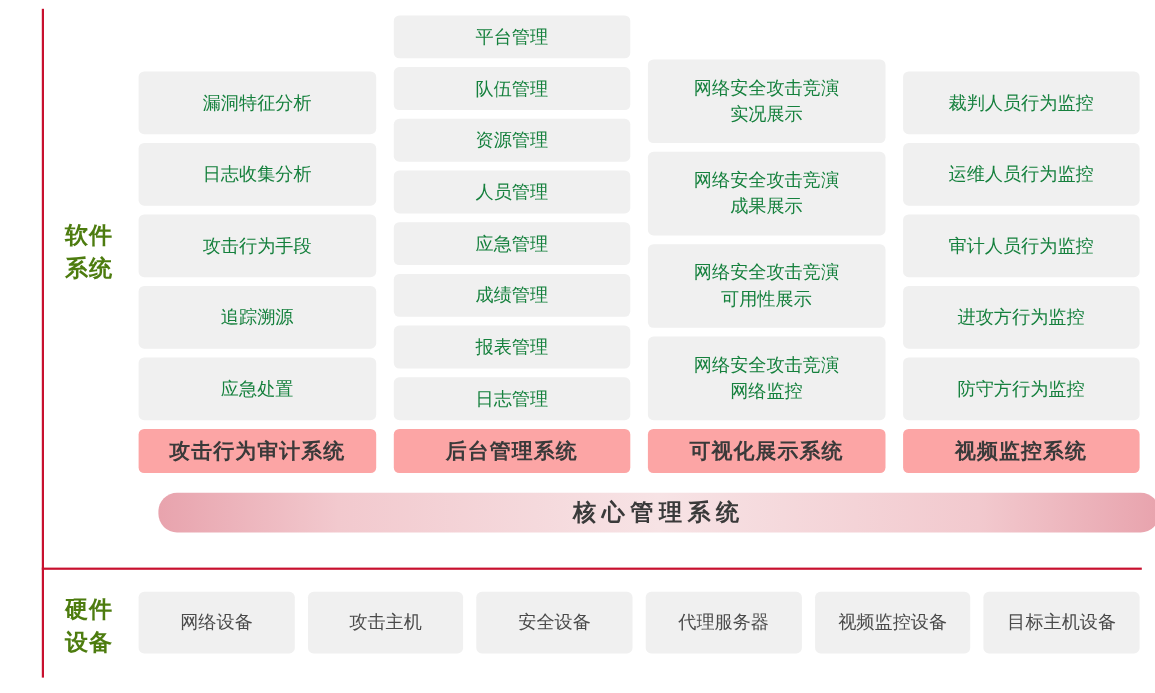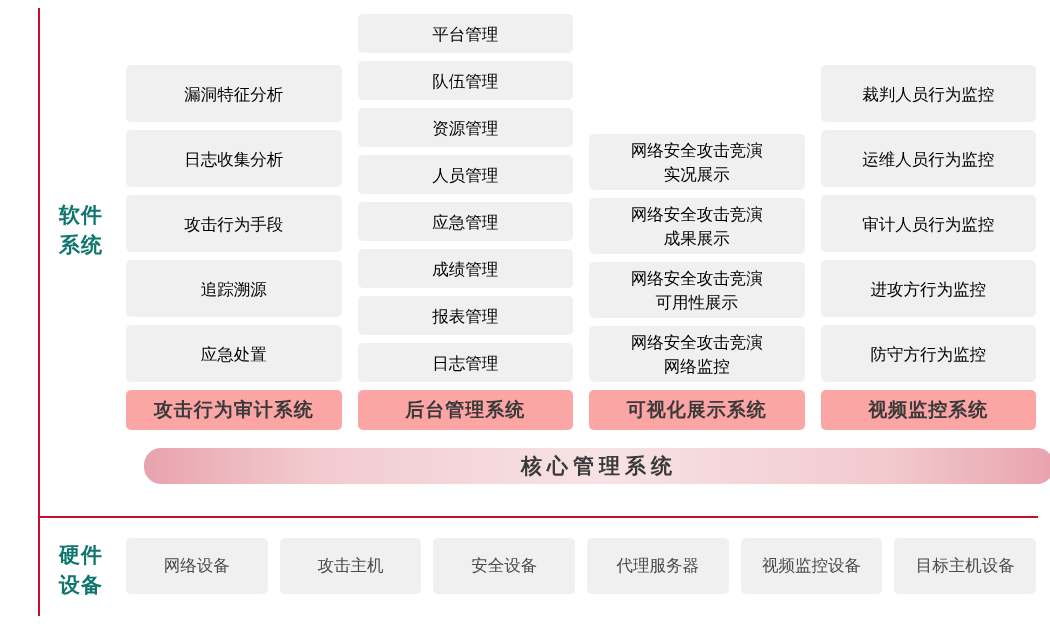--- a/index.html
+++ b/index.html
@@ -37,21 +37,21 @@
     position: absolute;
     left: 38px;
     top: 516px;
     width: 1000px;
     height: 2px;
     background: #c8102e;
   }
 
   .section-label {
     position: absolute;
-    color: #0f766e;
+    color: #4d7c0f;
     font-weight: bold;
     font-size: 21px;
     line-height: 30px;
     text-align: center;
     letter-spacing: 1px;
   }
   .section-label.software {
     left: 48px;
     top: 200px;
     width: 66px;
@@ -81,34 +81,34 @@
     display: flex;
     flex-direction: column;
     justify-content: flex-start;
     gap: 8px;
   }
   .spacer { flex: 1 1 auto; }
 
   .cell {
     background: #f0f0f0;
     border-radius: 5px;
-    color: #000000;
+    color: #15803d;
     font-size: 16.5px;
     display: flex;
     align-items: center;
     justify-content: center;
     text-align: center;
     padding: 0 6px;
     box-sizing: border-box;
     line-height: 24px;
   }
   
   .c1 .cell { height: 57px; }
   .c2 .cell { height: 39px; }
-  .c3 .cell { height: 56px; justify-content: center; }
+  .c3 .cell { height: 76px; justify-content: center; }
   .c4 .cell { height: 57px; }
 
   .cell .two-line {
     display: block;
   }
 
   .col-footer {
     margin-top: 8px;
     height: 40px;
     background: #fca5a5;

